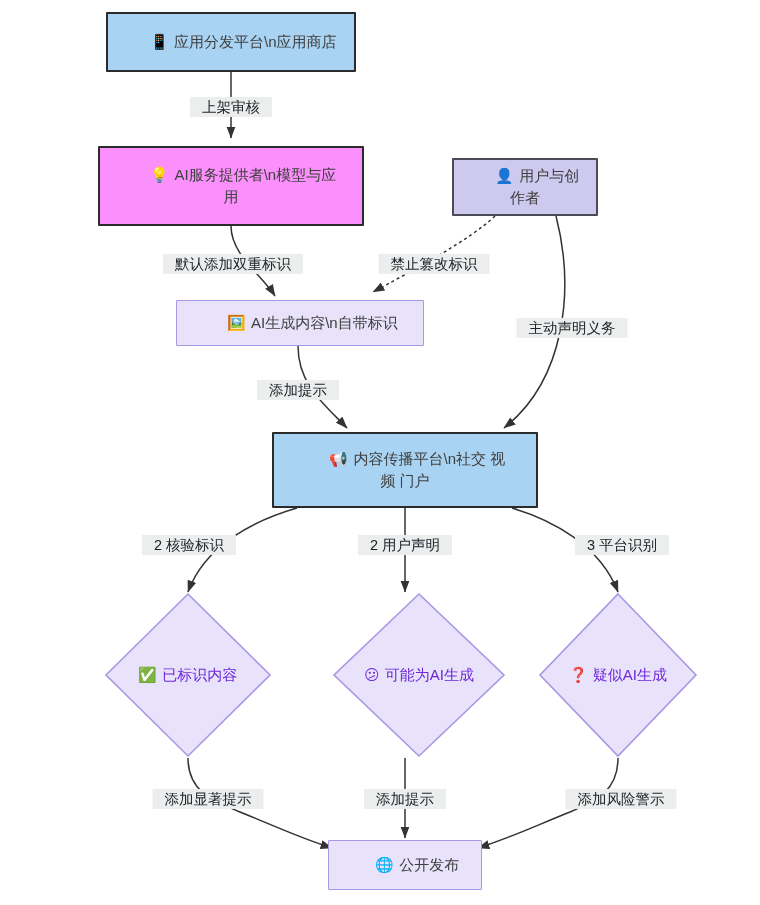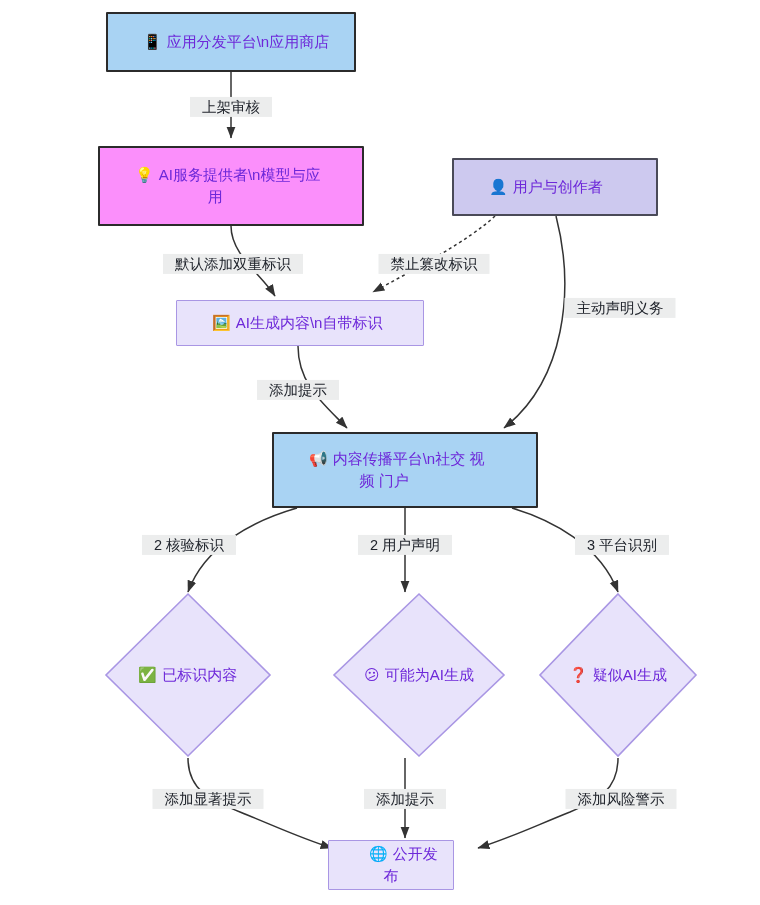--- a/index.html
+++ b/index.html
@@ -25,23 +25,24 @@
     left: 0; top: 0;
     width: 760px;
     height: 905px;
     pointer-events: none;
   }
   .node {
     position: absolute;
     box-sizing: border-box;
     display: flex;
     align-items: center;
+    justify-content: center;
     text-align: center;
     font-size: 15px;
-    color: #6d28d9;
+    color: #404040;
     line-height: 1.45;
   }
   .node .label {
     display: block;
     padding: 0 10px;
     white-space: pre-wrap;
   }
   .rect {
     border-style: solid;
     border-width: 1.6px;
@@ -147,21 +148,21 @@
     </span>
   </div>
 
   <div class="node rect fill-magenta" style="left:98px; top:146px; width:266px; height:80px;">
     <span class="label">
       <span class="emoji">💡</span><span>AI服务提供者\n模型与应
 用</span>
     </span>
   </div>
 
-  <div class="node rect fill-periwinkle" style="left:452px; top:158px; width:206px; height:58px;">
+  <div class="node rect fill-periwinkle" style="left:452px; top:158px; width:146px; height:58px;">
     <span class="label">
       <span class="emoji">👤</span><span>用户与创作者</span>
     </span>
   </div>
 
   <div class="node rect fill-lavender" style="left:176px; top:300px; width:248px; height:46px;">
     <span class="label">
       <span class="emoji">🖼️</span><span>AI生成内容\n自带标识</span>
     </span>
   </div>
@@ -199,31 +200,31 @@
     <div class="diamond-shape">
       <svg width="160" height="166" viewBox="0 0 160 166">
         <polygon points="80,2 158,83 80,164 2,83" fill="#e8e3fb" stroke="#a996e4" stroke-width="1.6"></polygon>
       </svg>
     </div>
     <div class="diamond-label">
       <span><span class="emoji">❓</span><span>疑似AI生成</span></span>
     </div>
   </div>
 
-  <div class="node rect fill-lavender" style="left:328px; top:840px; width:126px; height:50px;">
+  <div class="node rect fill-lavender" style="left:328px; top:840px; width:154px; height:50px;">
     <span class="label">
       <span class="emoji">🌐</span><span>公开发布</span>
     </span>
   </div>
 
   <div class="edge-label" style="left:231px; top:107px;">上架审核</div>
   <div class="edge-label" style="left:233px; top:264px;">默认添加双重标识</div>
   <div class="edge-label" style="left:434px; top:264px;">禁止篡改标识</div>
   <div class="edge-label" style="left:298px; top:390px;">添加提示</div>
-  <div class="edge-label" style="left:572px; top:308px;margin-left:48px;">主动声明义务</div>
+  <div class="edge-label" style="left:572px; top:328px;">主动声明义务</div>
   <div class="edge-label" style="left:189px; top:545px;">2 核验标识</div>
   <div class="edge-label" style="left:405px; top:545px;">2 用户声明</div>
   <div class="edge-label" style="left:622px; top:545px;">3 平台识别</div>
   <div class="edge-label" style="left:188px; top:799px;margin-left:20px;">添加显著提示</div>
   <div class="edge-label" style="left:405px; top:799px;">添加提示</div>
   <div class="edge-label" style="left:621px; top:799px;">添加风险警示</div>
 
 </div>
 
 </body></html>

